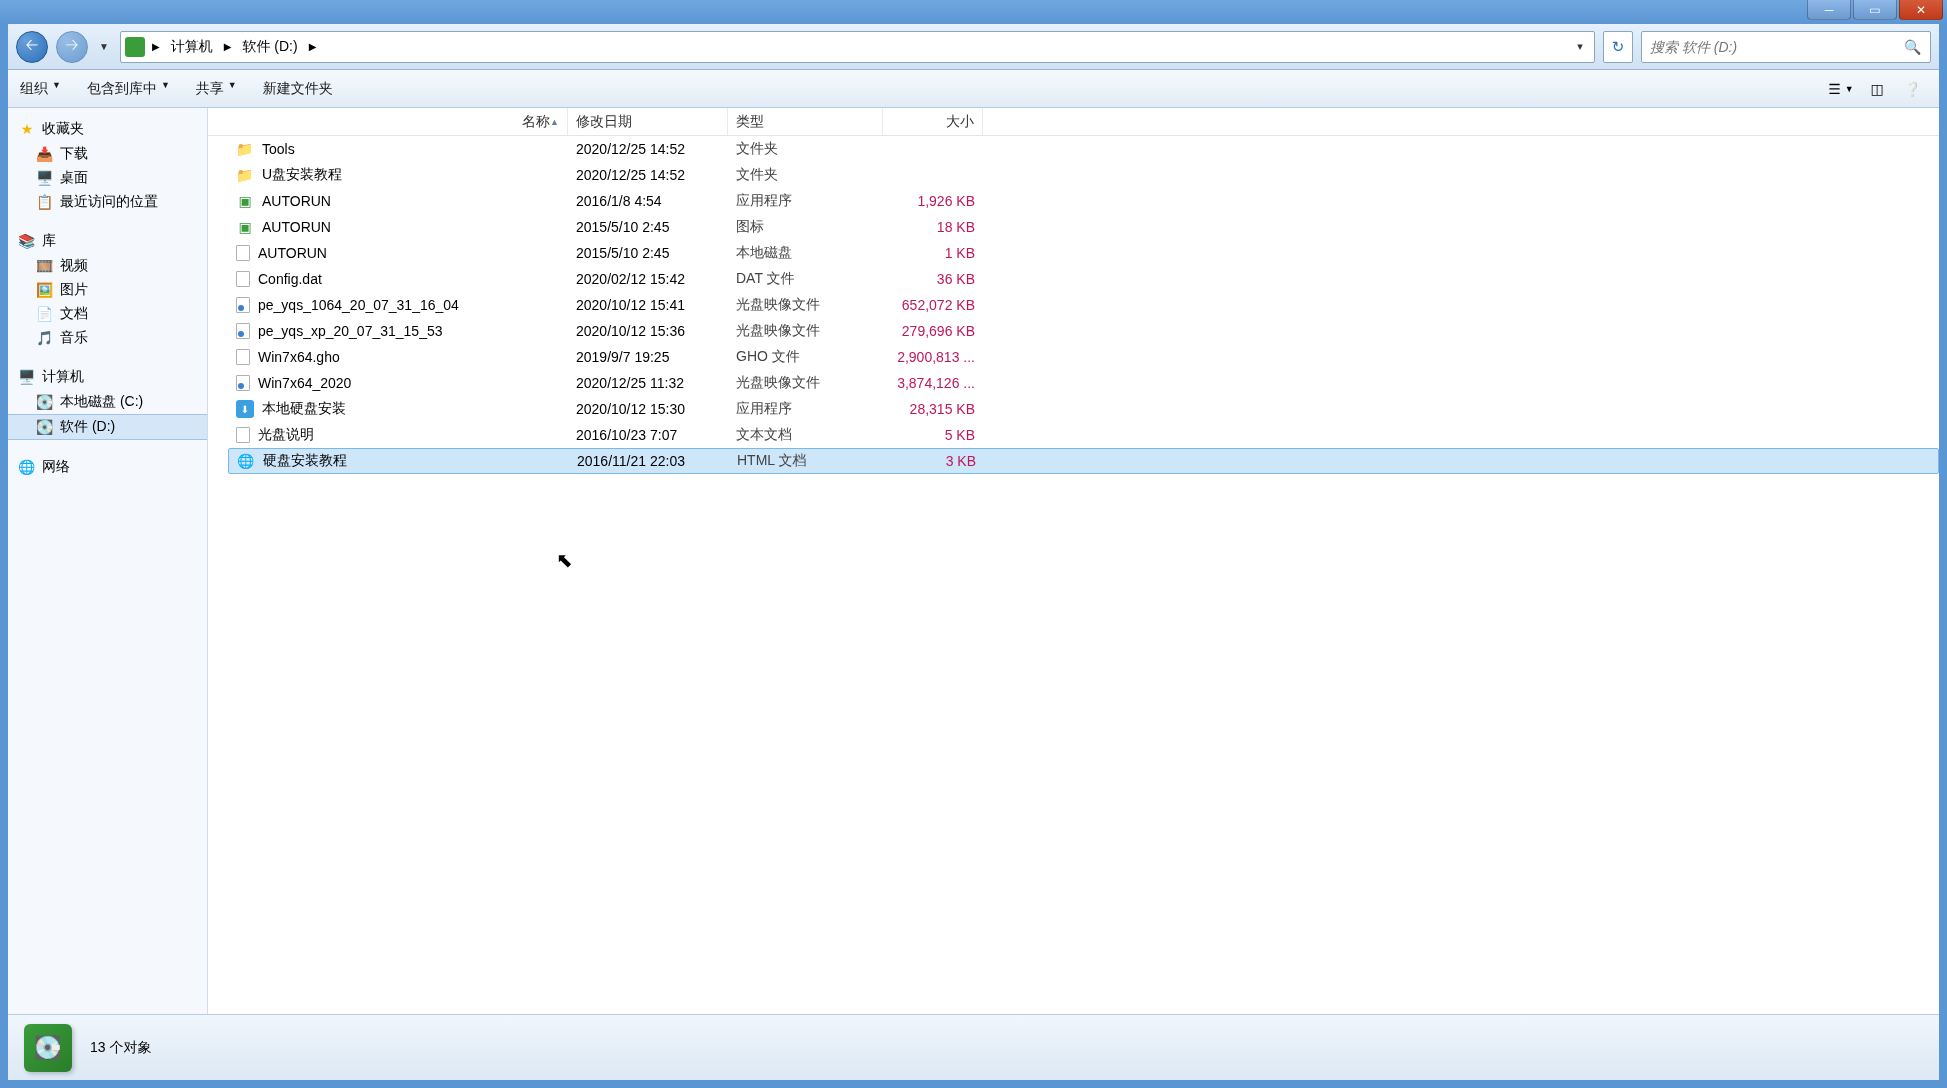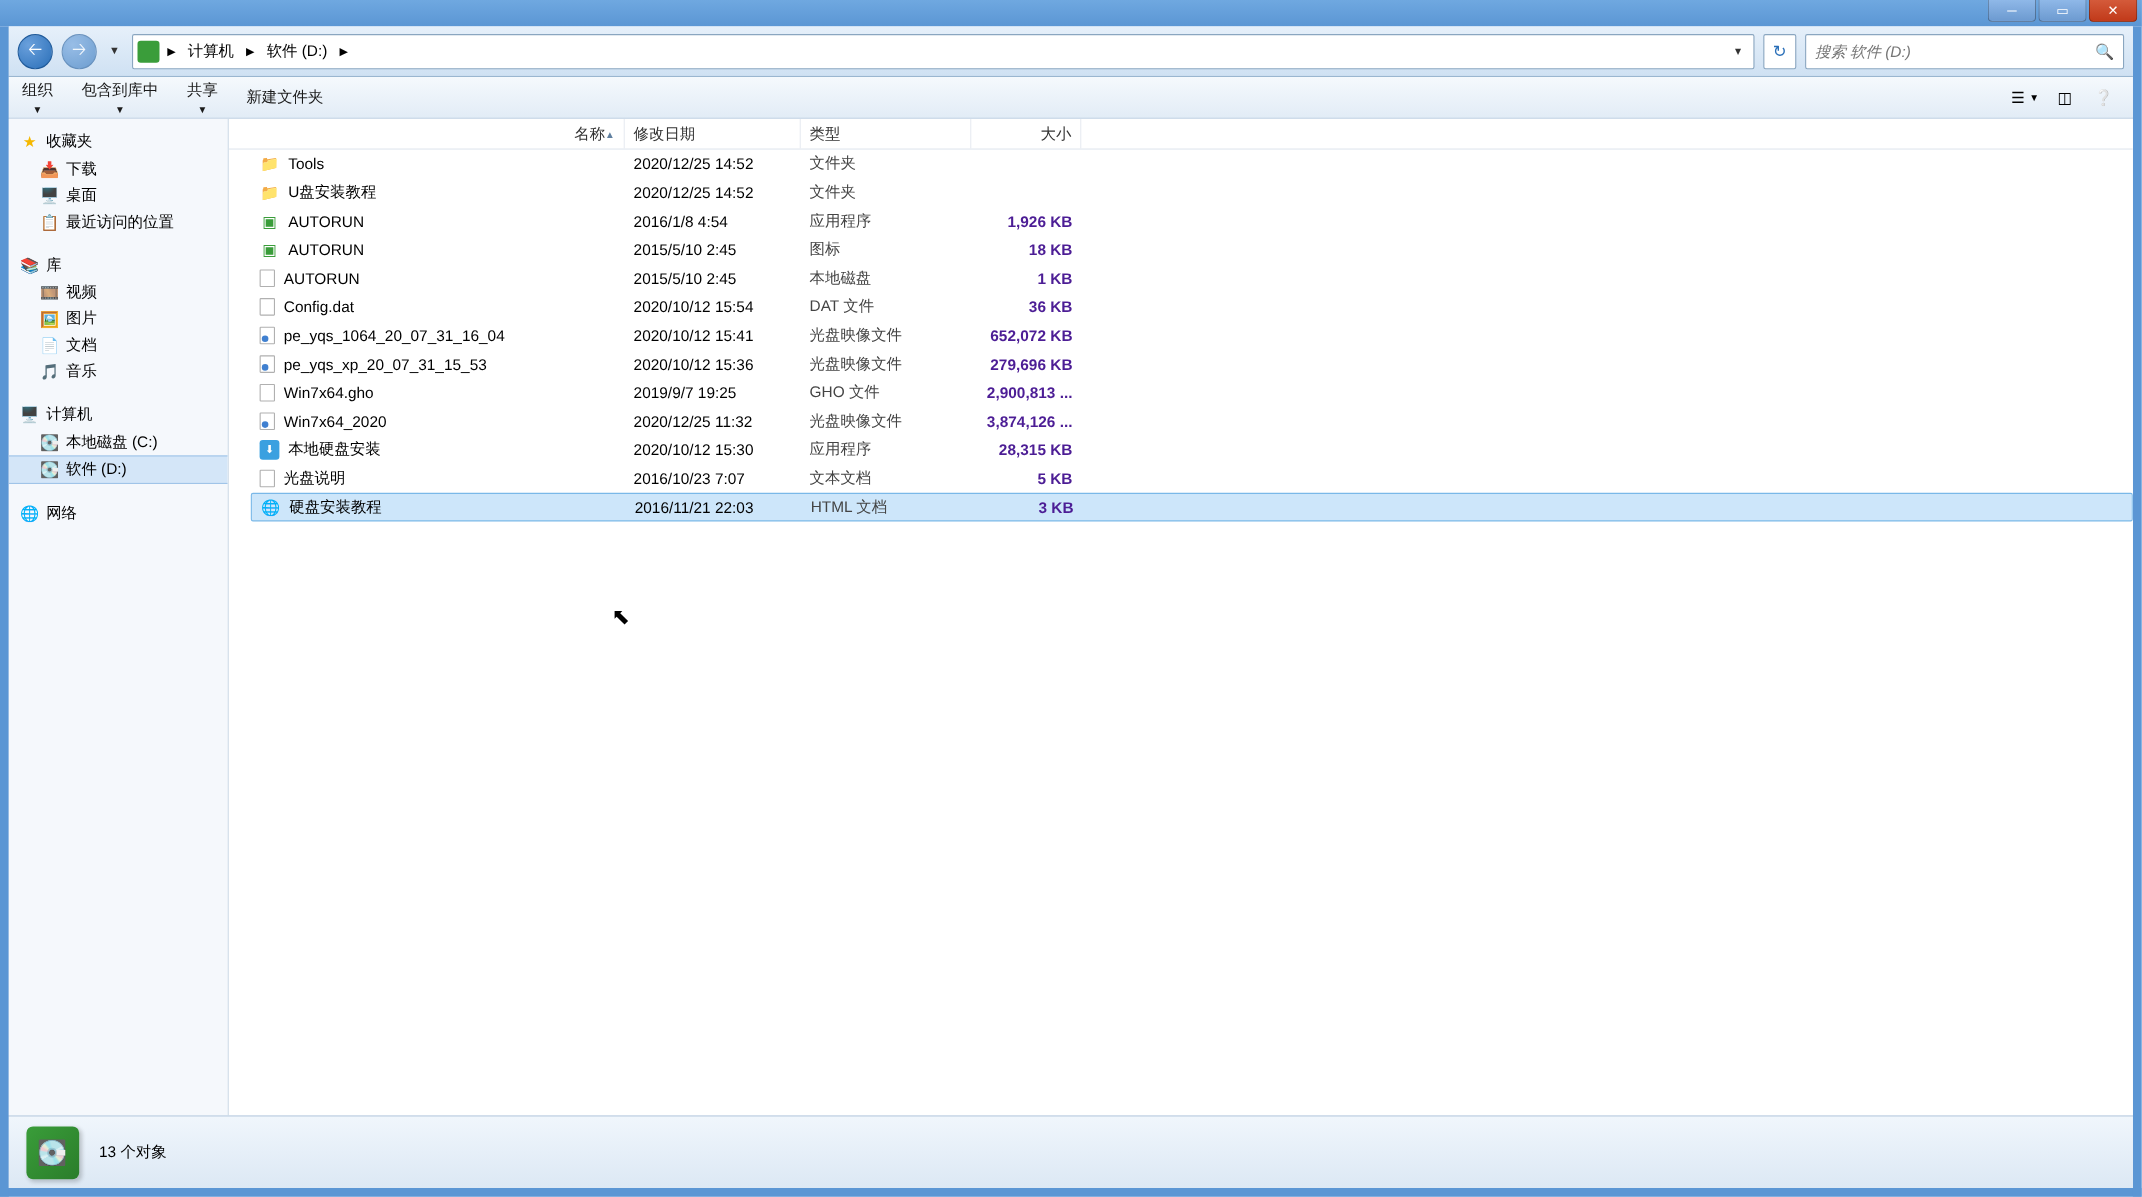--- a/index.html
+++ b/index.html
@@ -25,21 +25,21 @@
 .crumb { font-size: 14px; color: #000; padding: 2px 4px; cursor: pointer; }
 .crumb-sep { font-size: 10px; color: #000; cursor: pointer; padding: 2px 3px; }
 .addr-drop { margin-left: auto; width: 20px; text-align: center; font-size: 11px; color: #333; cursor: pointer; }
 .refresh { width: 30px; height: 32px; background: #fff; border: 1px solid #8aa6c0; border-radius: 2px; display: flex; align-items: center; justify-content: center; color: #2a6fb8; font-size: 15px; cursor: pointer; }
 .searchbox { width: 290px; height: 32px; background: #fff; border: 1px solid #8aa6c0; border-radius: 2px; display: flex; align-items: center; padding: 0 8px; }
 .searchbox input { border: none; outline: none; flex: 1; font-size: 14px; font-style: italic; color: #888; }
 .search-icon { color: #2a6fb8; font-size: 14px; cursor: pointer; }
 
 
 .toolbar { height: 38px; background: linear-gradient(to bottom, #f5f9fd, #e2ecf6); border-bottom: 1px solid #b8cce0; display: flex; align-items: center; padding: 0 12px; gap: 26px; font-size: 14px; }
-.tbitem { cursor: pointer; color: #1a1a1a; display: flex; align-items: center; gap: 4px; flex-direction: column; }
+.tbitem { cursor: pointer; color: #1a1a1a; display: flex; gap: 4px; }
 .tbitem .dd { font-size: 9px; }
 .tb-right { margin-left: auto; display: flex; align-items: center; gap: 8px; }
 .tb-iconbtn { width: 28px; height: 24px; display: flex; align-items: center; justify-content: center; cursor: pointer; border: 1px solid transparent; border-radius: 2px; }
 
 
 .main { flex: 1; display: flex; background: #fff; overflow: hidden; }
 
 
 .sidebar { width: 200px; background: #f5f8fc; border-right: 1px solid #d0dce8; padding: 8px 0; overflow-y: auto; font-size: 14px; }
 .sb-group { margin-bottom: 14px; }
@@ -62,21 +62,21 @@
 .col.size { width: 100px; justify-content: flex-end; text-align: center; }
 .sort-ind { font-size: 9px; bottom: 6px; color: #6080a0; }
 
 .rows { padding-left: 20px; }
 .row { display: flex; height: 26px; align-items: center; font-size: 14px; cursor: pointer; }
 .row.selected { background: #cde6fa; border: 1px solid #7ab8e8; border-radius: 2px; }
 .cell { padding: 0 8px; display: flex; align-items: center; gap: 8px; }
 .cell.name { width: 340px; }
 .cell.date { width: 160px; color: #000000; }
 .cell.type { width: 155px; color: #444; }
-.cell.size { width: 100px; justify-content: flex-end; color: #4c1d95; font-weight: bold; }
+.cell.size { width: 100px; justify-content: flex-end; color: #be185d; }
 .file-ico { width: 18px; height: 18px; display: inline-flex; align-items: center; justify-content: center; font-size: 14px; flex-shrink: 0; }
 .file-ico.folder { color: #f0c040; }
 .file-ico.exe { color: #3a9d3a; }
 .file-ico.ico { color: #3a9d3a; }
 .file-ico.txt { border: 1px solid #b0b0b0; background: #fff; width: 14px; height: 16px; border-radius: 1px; font-size: 0; }
 .file-ico.dat { border: 1px solid #b0b0b0; background: #fff; width: 14px; height: 16px; border-radius: 1px; font-size: 0; }
 .file-ico.iso { border: 1px solid #b0b0b0; background: #fff; width: 14px; height: 16px; border-radius: 1px; font-size: 0; position: relative; }
 .file-ico.iso::after { content: ""; position: absolute; bottom: 1px; left: 1px; width: 6px; height: 6px; background: #4080d0; border-radius: 50%; }
 .file-ico.app { background: #3aa0e0; color: #fff; border-radius: 3px; font-size: 10px; }
 .file-ico.html { color: #3a7dd8; }
@@ -282,21 +282,21 @@
             </div>
             <div class="cell date">2015/5/10 2:45</div>
             <div class="cell type">本地磁盘</div>
             <div class="cell size">1 KB</div>
           </div>
           <div class="row">
             <div class="cell name">
               <span class="file-ico dat"></span>
               <span>Config.dat</span>
             </div>
-            <div class="cell date">2020/10/12 15:54</div>
+            <div class="cell date">2020/02/12 15:42</div>
             <div class="cell type">DAT 文件</div>
             <div class="cell size">36 KB</div>
           </div>
           <div class="row">
             <div class="cell name">
               <span class="file-ico iso"></span>
               <span>pe_yqs_1064_20_07_31_16_04</span>
             </div>
             <div class="cell date">2020/10/12 15:41</div>
             <div class="cell type">光盘映像文件</div>

